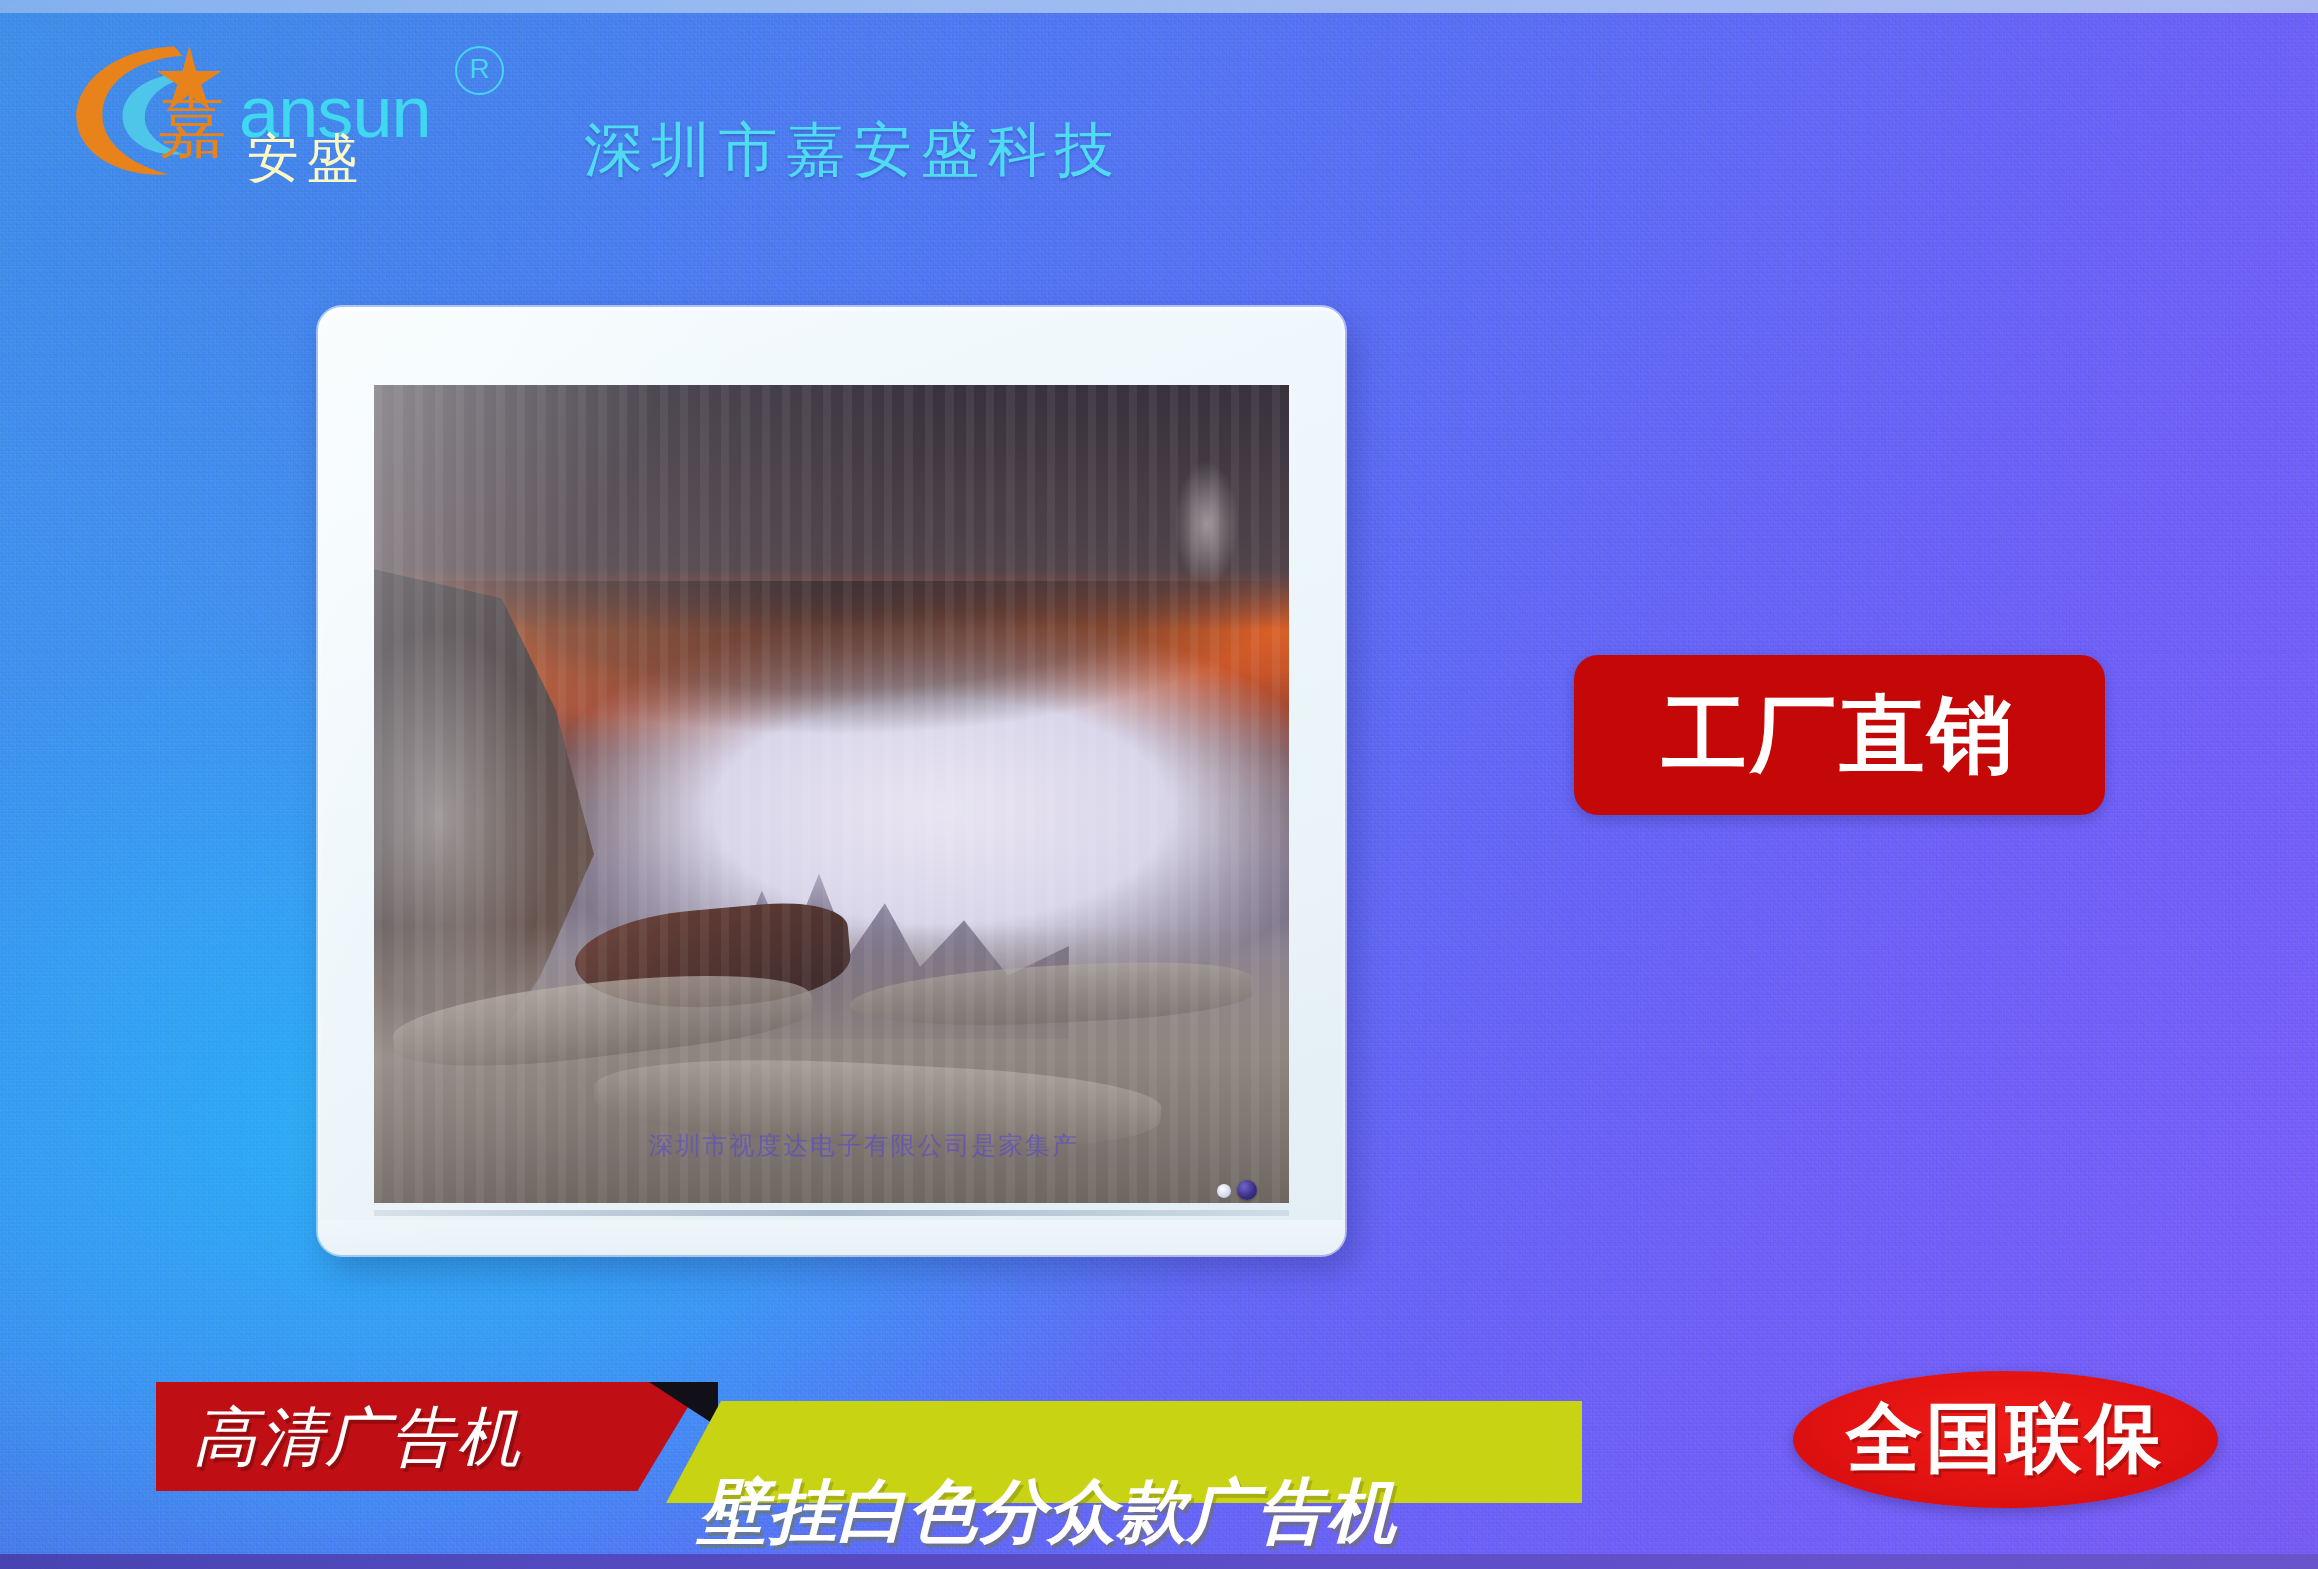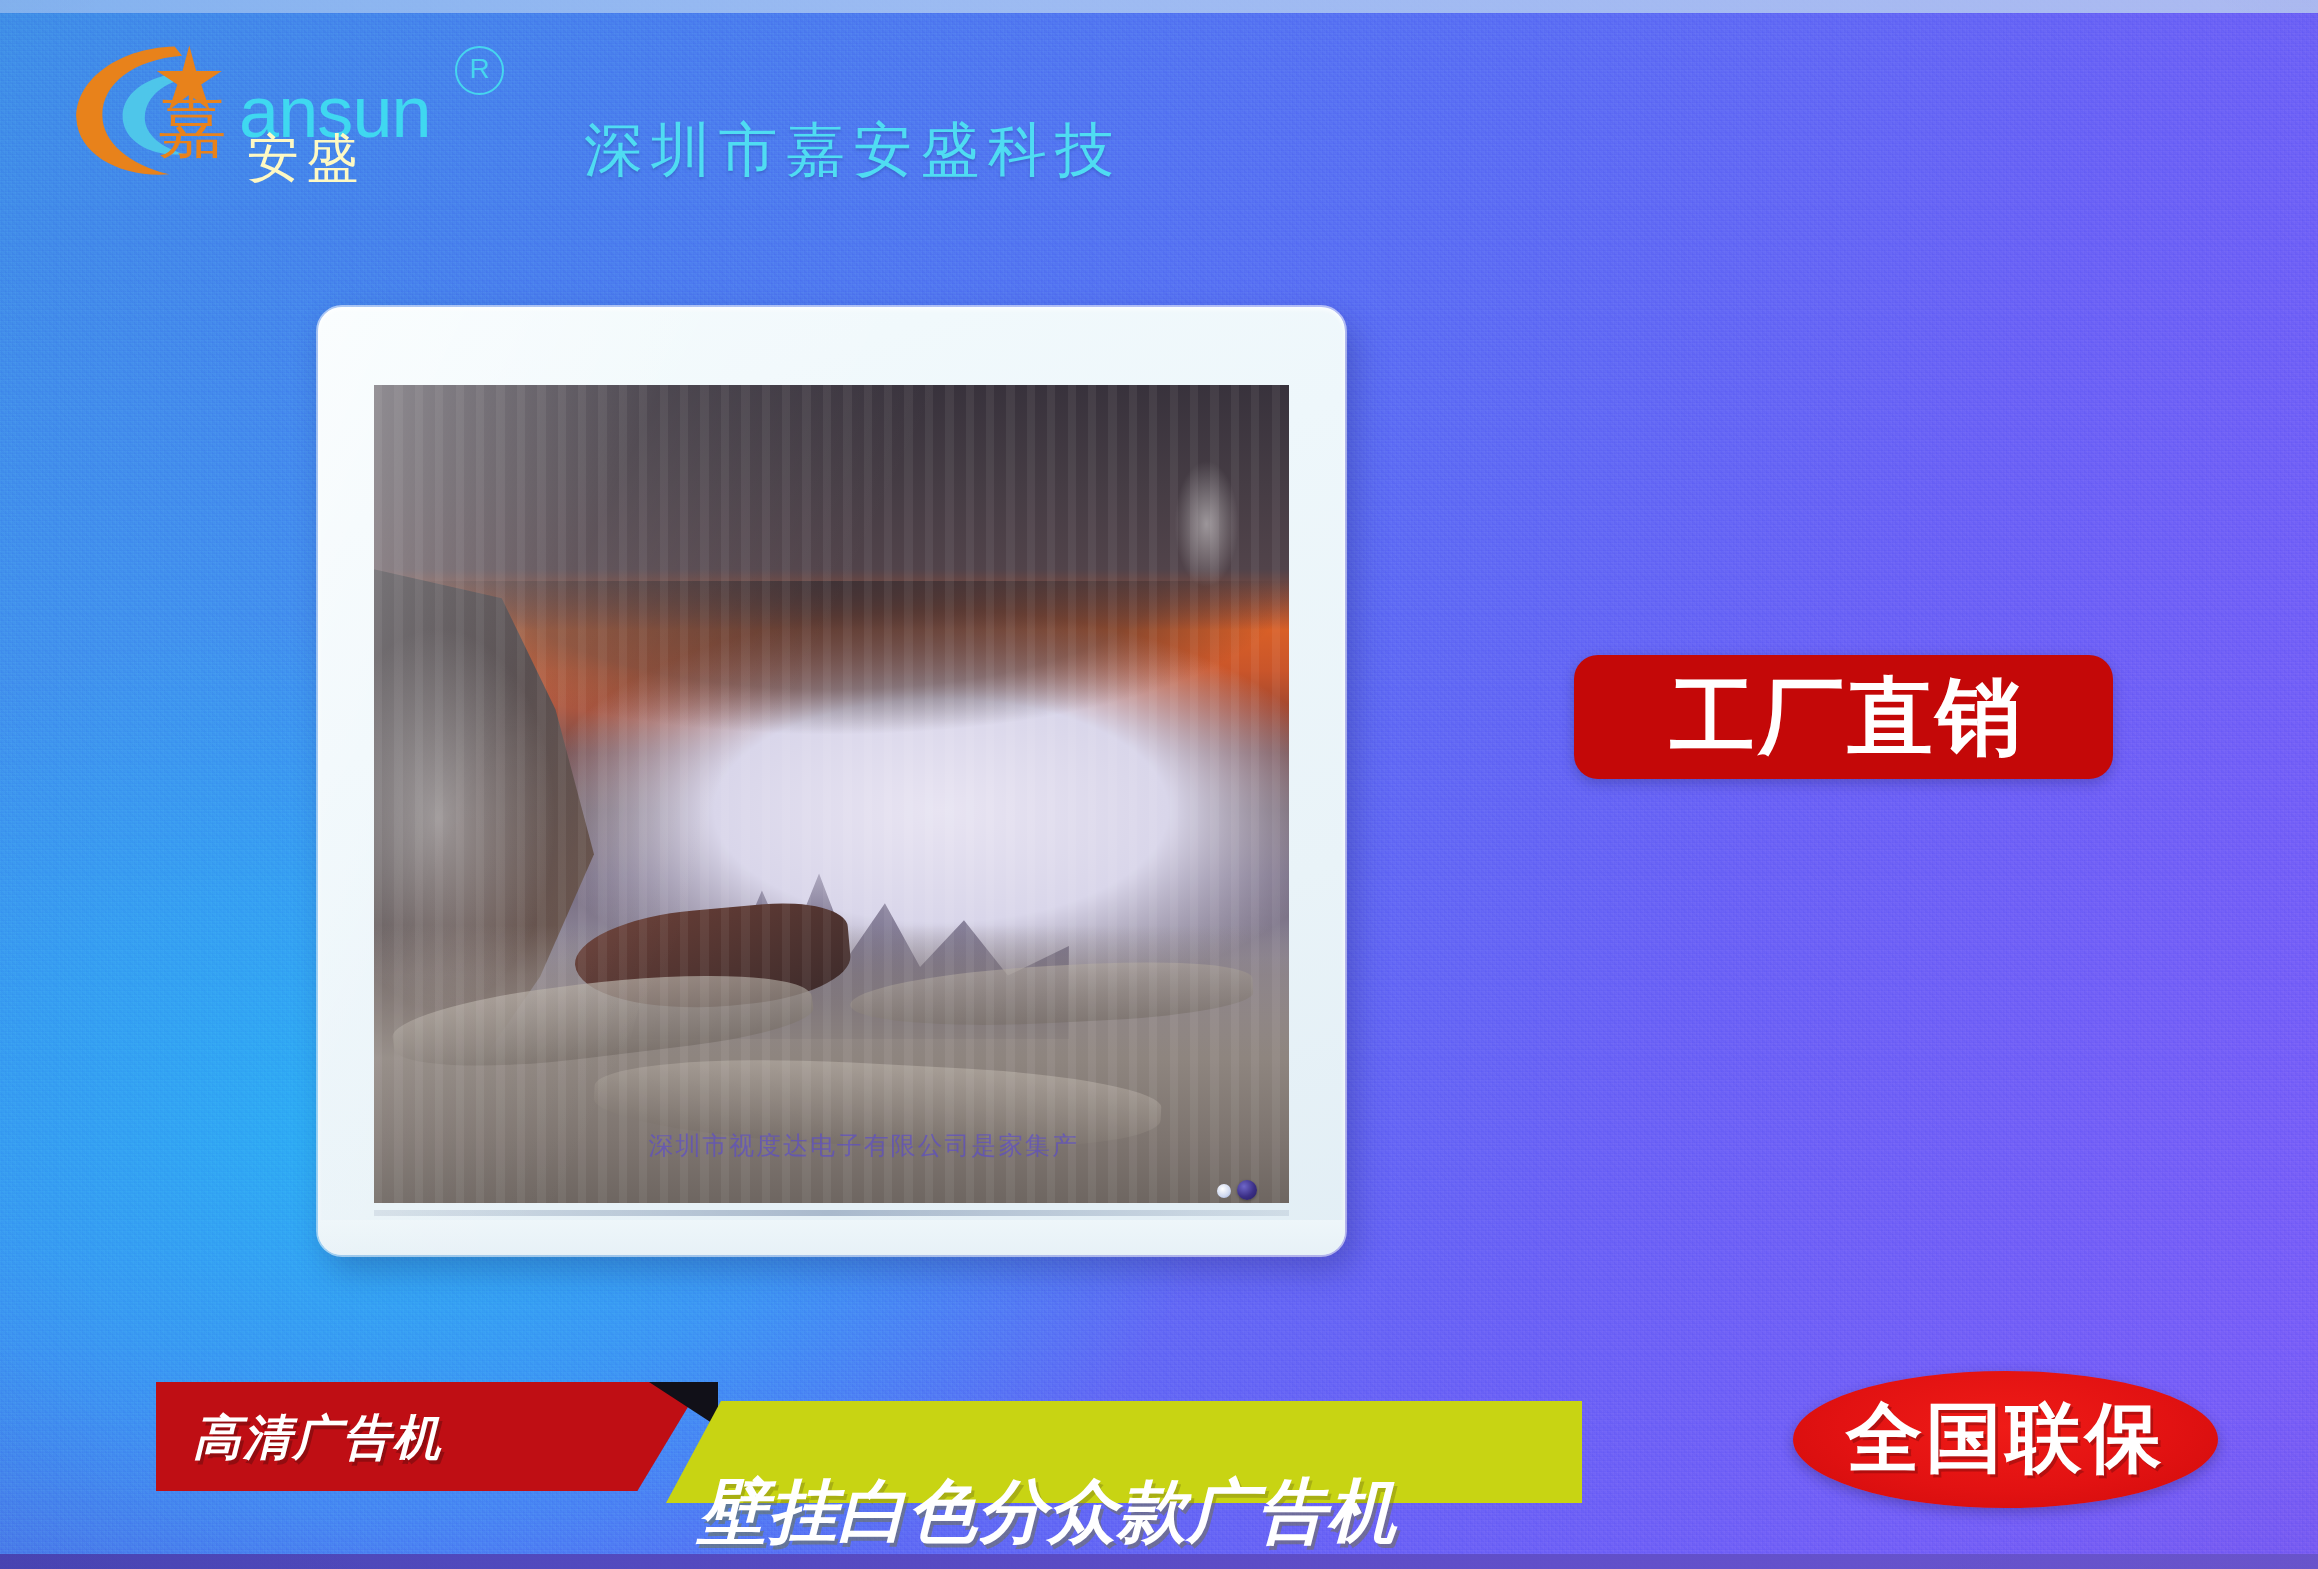--- a/index.html
+++ b/index.html
@@ -284,24 +284,23 @@
     box-shadow: 0 4.6px 13px rgba(25,30,90,.28);
   }
   .badge-1 {
     left: 1574px; top: 378px;
     width: 531px; height: 167px;
     background: #fdfd00;
     color: #f00808;
   }
   .badge-2 {
     left: 1574px; top: 655px;
-    width: 531px; height: 124px;
+    width: 531px; height: 160px;
     background: #c40808;
     color: #ffffff;
-    padding-left: 8px;
   }
   .badge-3 {
     left: 1574px; top: 931px;
     width: 531px; height: 160px;
     background: #fdfd00;
     color: #0a0a0a;
   }
 
   
   .ribbon-red {
@@ -310,22 +309,22 @@
     width: 547px; height: 109px;
     background: #bf0e14;
     clip-path: polygon(0 0, 100% 0, 88% 100%, 0 100%);
     box-shadow: 0 3.7px 9.3px rgba(20,20,60,.3);
   }
   .ribbon-red-label {
     position: absolute;
     left: 193px; top: 1395px;
     width: 464px; height: 85px;
     display: flex; align-items: center;
-    font-size: 48px;
-    font-weight: bold;
+    font-size: 64px;
+    font-weight: normal;
     font-style: italic;
     color: #ffffff;
     letter-spacing: 1.9px;
     white-space: nowrap;
     text-shadow: 2.8px 3.7px 0 rgba(90,10,10,.45);
   }
   .ribbon-notch {
     position: absolute;
     left: 649px; top: 1382px;
     width: 69px; height: 45px;

